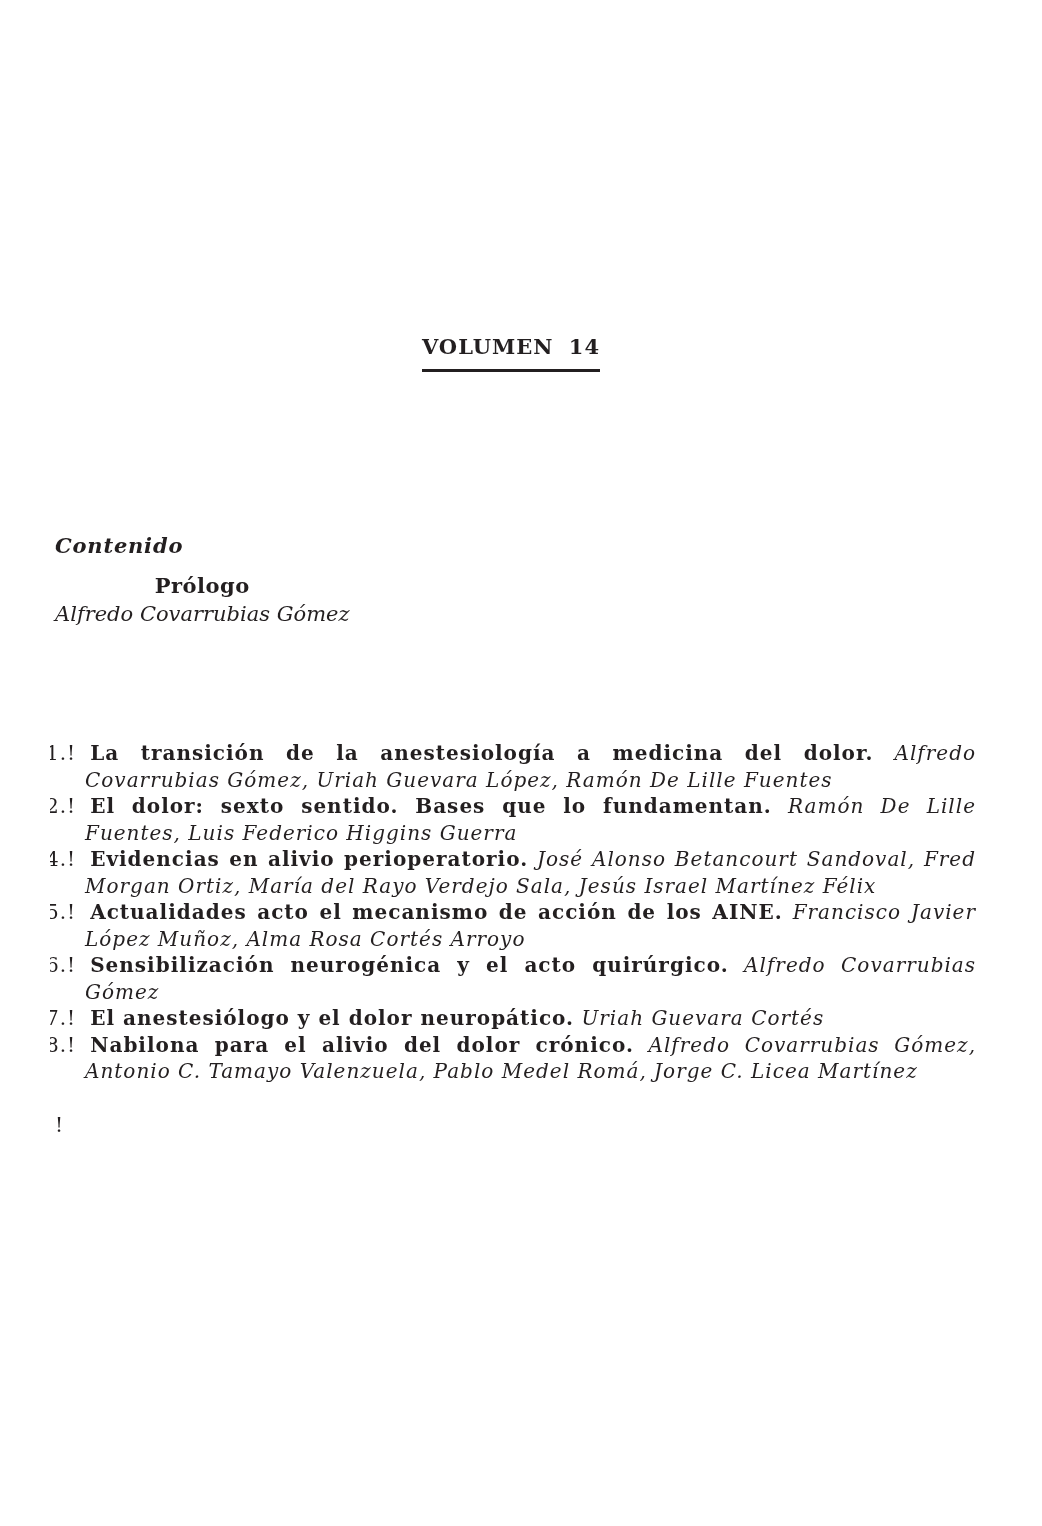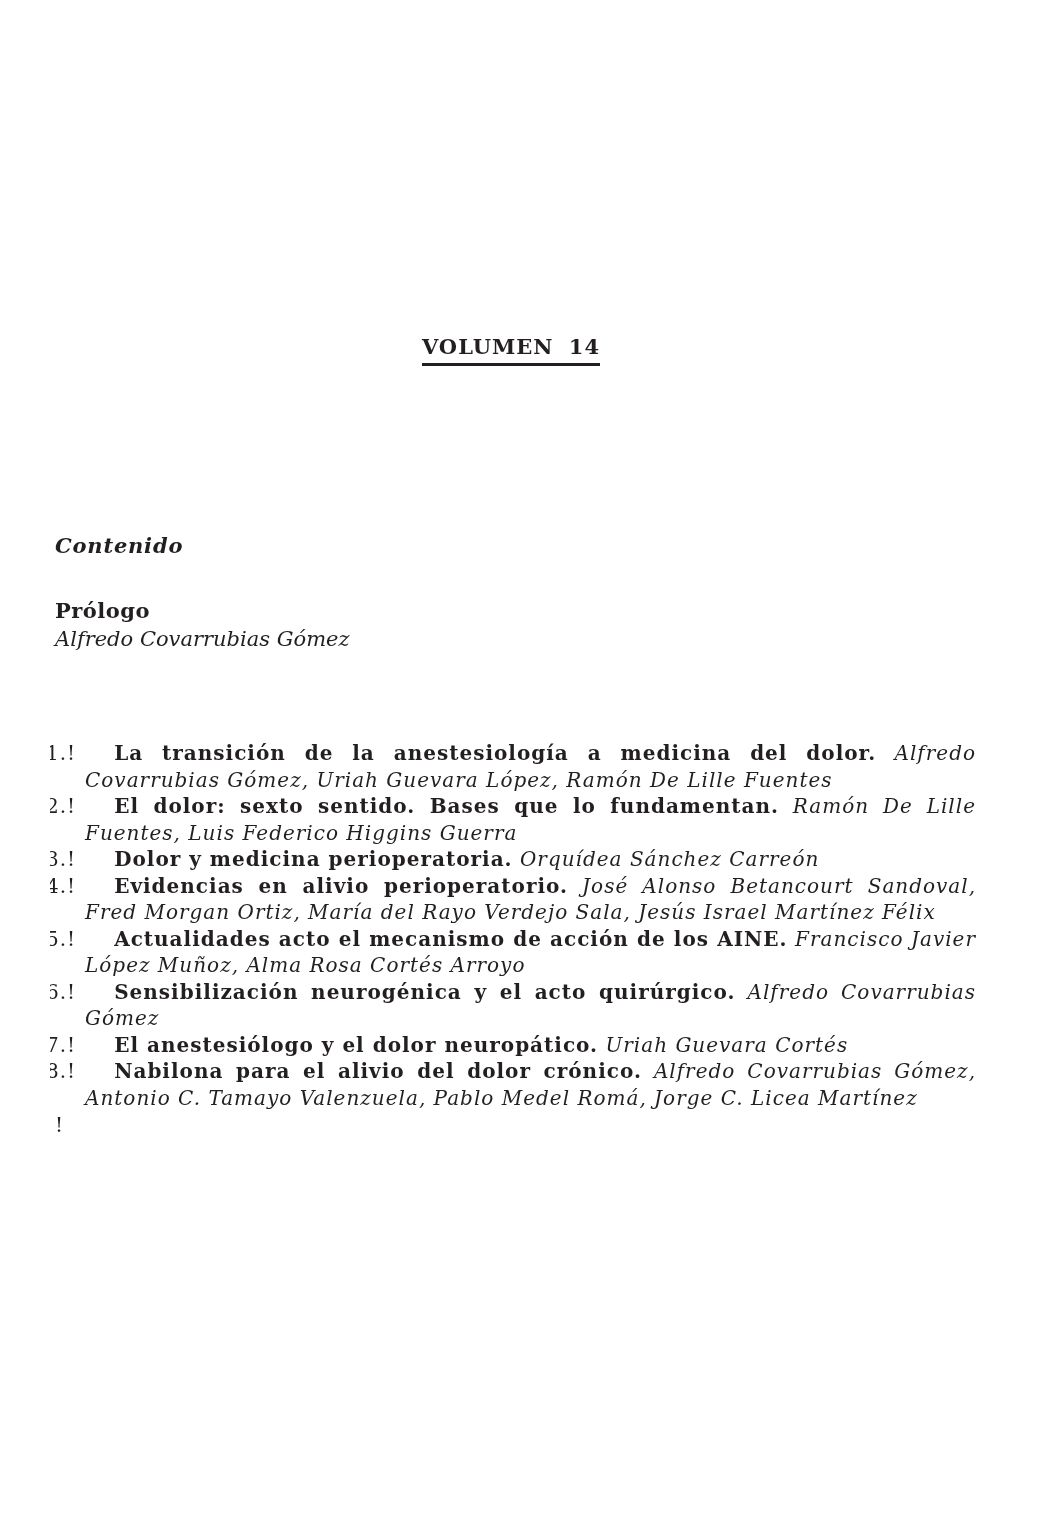--- a/index.html
+++ b/index.html
@@ -14,56 +14,56 @@
   }
   .title{
     position:absolute;left:46px;width:930px;
     text-align:center;
     font-weight:bold;font-size:21px;
     letter-spacing:1px;word-spacing:7px;
     white-space:nowrap;
   }
   .title .u{
     border-bottom:3px solid currentColor;
-    padding-bottom:4px;
+    padding-bottom:10px;
   }
   .volume-title{top:334px;}
   .series-title{top:401px;}
 
   .contents-heading{
     position:absolute;left:55px;top:517px;
     font-weight:bold;font-style:italic;
     font-size:21px;letter-spacing:0.8px;margin-top:16px;
   }
   .fm{
     position:absolute;left:55px;
     font-size:21px;line-height:28px;
   }
-  .fm-prologo{top:597px;}
+  .fm-prologo{top:572px;text-align:center;}
   .fm-intro{top:654px;}
   .fm-h{font-weight:bold;letter-spacing:0.5px;}
   .fm-a{font-style:italic;}
 
   .chapters{
     position:absolute;left:46px;top:740px;width:930px;
     font-size:20px;line-height:26.5px;
   }
   .chapter{
     text-align:justify;
     padding-left:39px;text-indent:-39px;
     letter-spacing:1px;
   }
   .num{
     clip-path:inset(0 0 0 4px);
   }
   .marker{
     margin-right:14px;
     font-weight:normal;
   }
-  .ctitle{font-weight:bold;margin-left:24px;}
+  .ctitle{font-weight:bold;}
   .cauthors{font-style:italic;}
 
   .trailing-marker{
     position:absolute;left:55px;top:1112px;
     font-size:20px;line-height:26px;
   }
 </style>
 </head>
 <body>
 
@@ -79,21 +79,20 @@
     <div class="fm-a">Alfredo Covarrubias Gómez</div>
   </div>
 
 
   <div class="chapters">
 
     <div class="chapter"><span class="num">1.</span><span class="marker">!</span><span class="ctitle">La transición de la anestesiología a medicina del dolor.</span> <span class="cauthors">Alfredo Covarrubias Gómez, Uriah Guevara López, Ramón De Lille Fuentes</span></div>
 
     <div class="chapter"><span class="num">2.</span><span class="marker">!</span><span class="ctitle">El dolor: sexto sentido. Bases que lo fundamentan.</span> <span class="cauthors">Ramón De Lille Fuentes, Luis Federico Higgins Guerra</span></div>
 
-    <div class="chapter"><span class="num">3.</span><span class="marker">!</span><span class="ctitle">Dolor y medicina perioperatoria.</span> <span class="cauthors">Orquídea Sánchez Carreón</span></div>
 
     <div class="chapter"><span class="num">4.</span><span class="marker">!</span><span class="ctitle">Evidencias en alivio perioperatorio.</span> <span class="cauthors">José Alonso Betancourt Sandoval, Fred Morgan Ortiz, María del Rayo Verdejo Sala, Jesús Israel Martínez Félix</span></div>
 
     <div class="chapter"><span class="num">5.</span><span class="marker">!</span><span class="ctitle">Actualidades acto el mecanismo de acción de los AINE.</span> <span class="cauthors">Francisco Javier López Muñoz, Alma Rosa Cortés Arroyo</span></div>
 
     <div class="chapter"><span class="num">6.</span><span class="marker">!</span><span class="ctitle">Sensibilización neurogénica y el acto quirúrgico.</span> <span class="cauthors">Alfredo Covarrubias Gómez</span></div>
 
     <div class="chapter"><span class="num">7.</span><span class="marker">!</span><span class="ctitle">El anestesiólogo y el dolor neuropático.</span> <span class="cauthors">Uriah Guevara Cortés</span></div>
 
     <div class="chapter"><span class="num">8.</span><span class="marker">!</span><span class="ctitle">Nabilona para el alivio del dolor crónico.</span> <span class="cauthors">Alfredo Covarrubias Gómez, Antonio C. Tamayo Valenzuela, Pablo Medel Romá, Jorge C. Licea Martínez</span></div>

